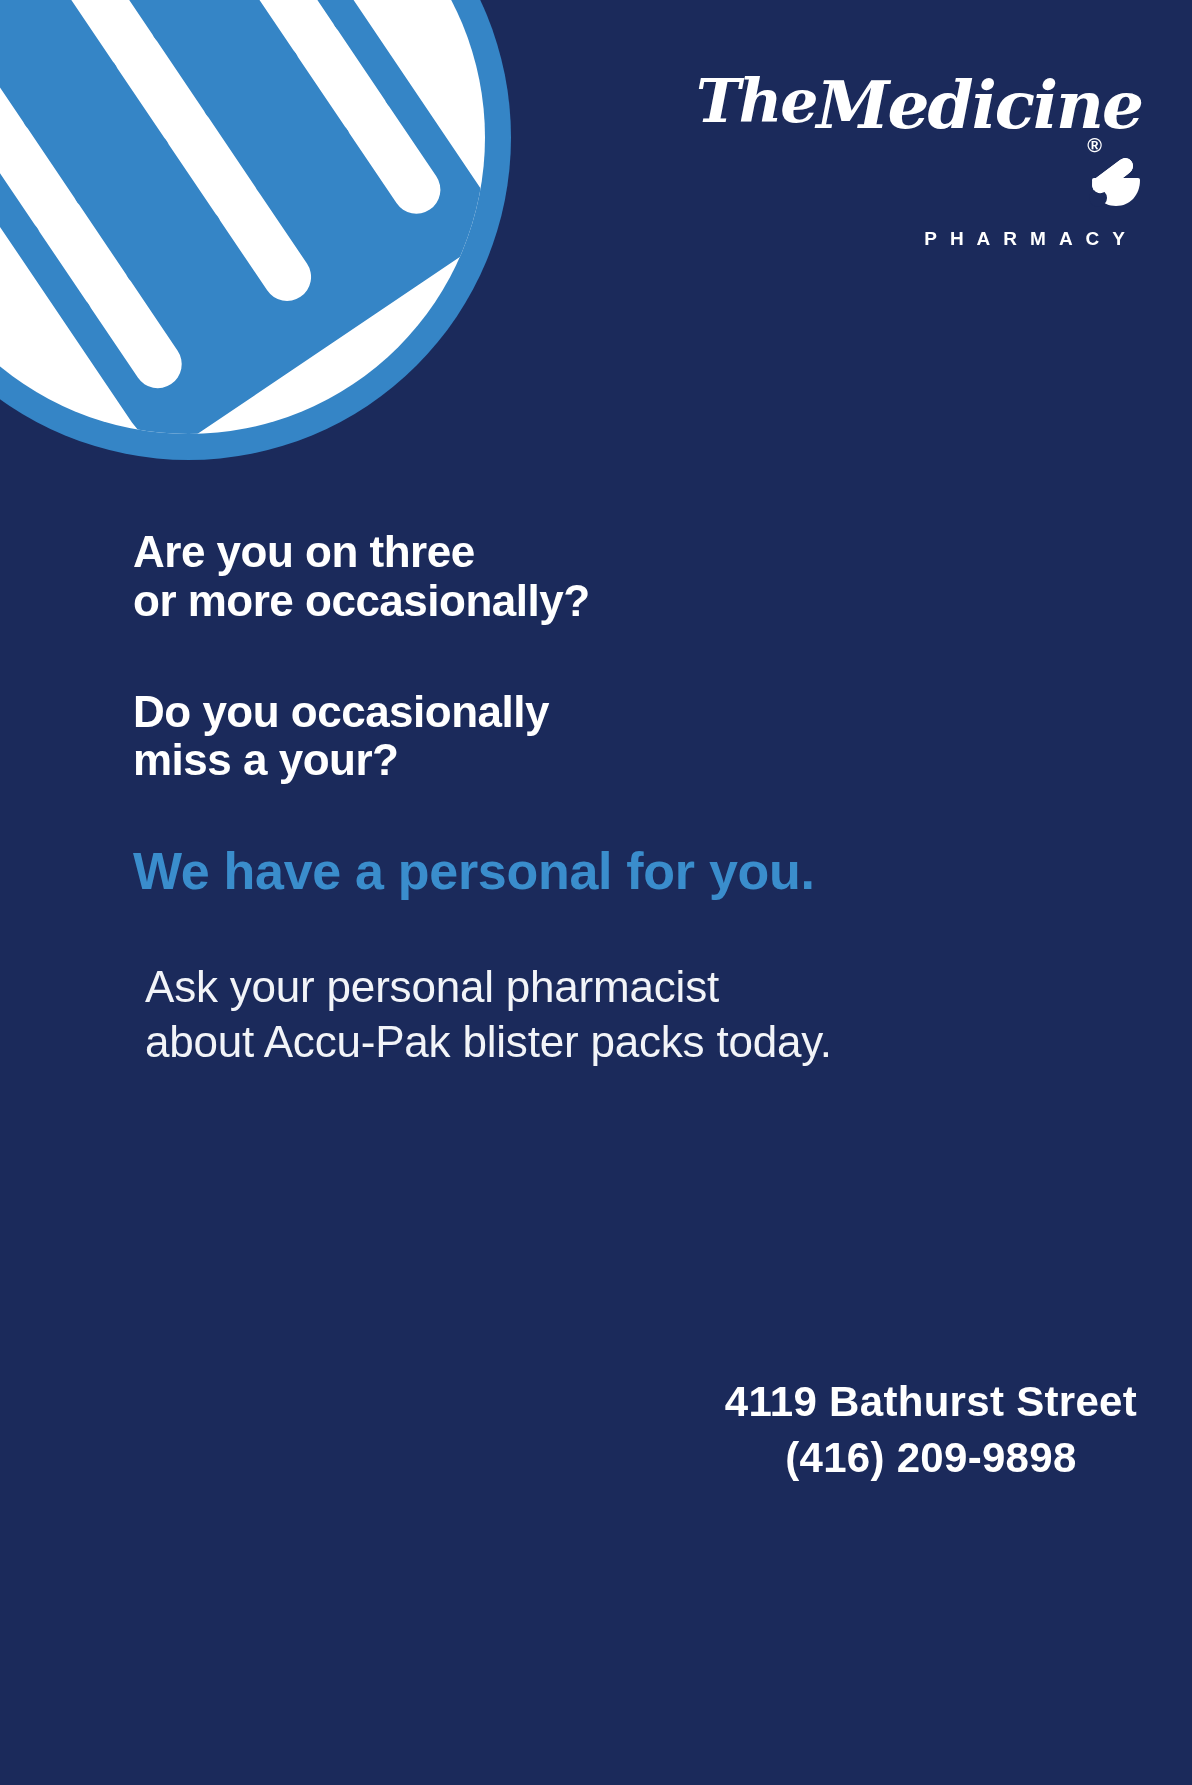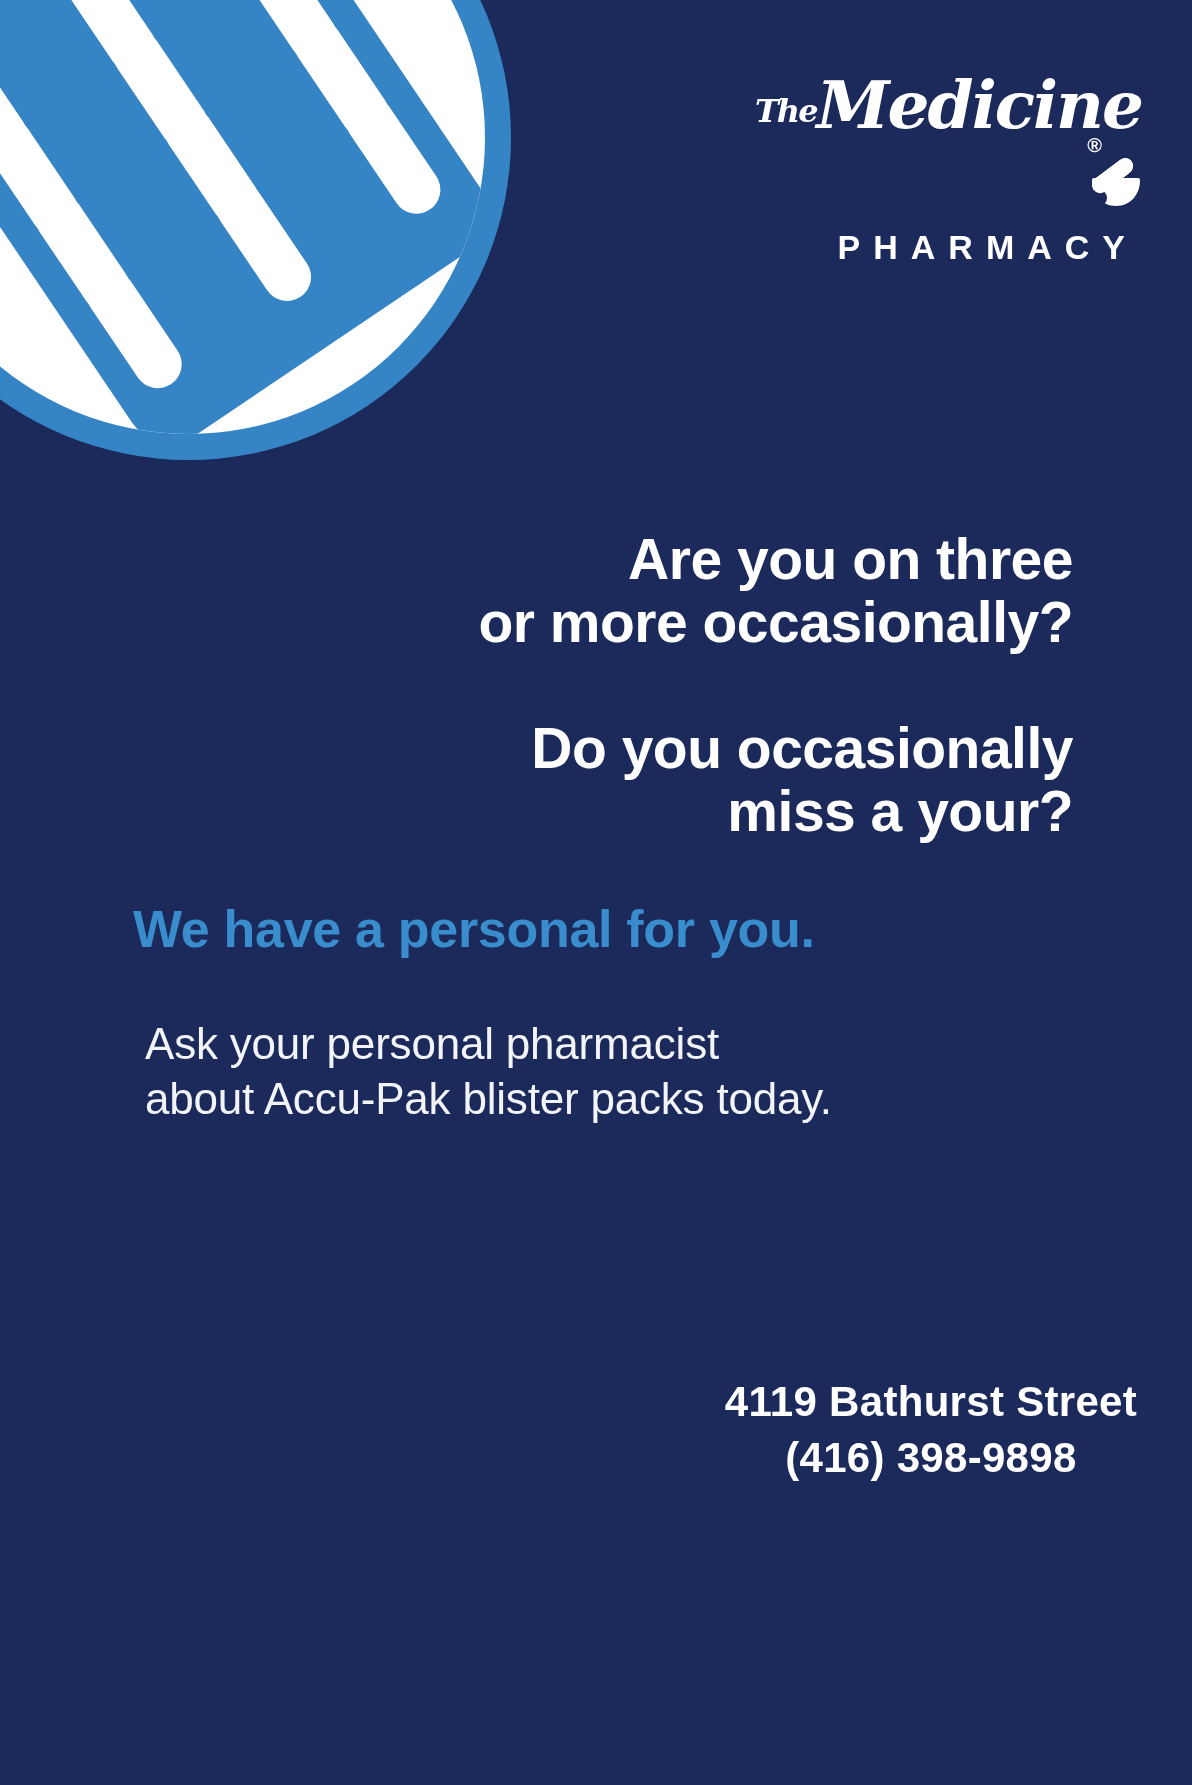--- a/index.html
+++ b/index.html
@@ -82,21 +82,21 @@
     top: 0;
     font-family: "DejaVu Serif", serif;
     font-style: italic;
     font-weight: 700;
     font-size: 66px;
     letter-spacing: -2px;
     line-height: 1;
     white-space: nowrap;
   }
   .logo-the {
-    font-size: 32px;
+    font-size: 60px;
     position: relative;
     top: -6px;
     margin-top: 33px;
   }
   .logo-line2 {
     position: absolute;
     right: 52px;
     top: 66px;
     font-family: "DejaVu Serif", serif;
     font-style: italic;
@@ -119,42 +119,41 @@
     position: absolute;
     right: 0;
     top: 86px;
     width: 58px;
     height: 52px;
   }
   .logo-pharmacy {
     margin-top: -4px;
     font-family: "Liberation Sans", sans-serif;
     font-weight: 700;
-    font-size: 34px;
+    font-size: 19px;
     letter-spacing: 13px;
     padding-right: 4px;
     white-space: nowrap;
   }
 
   
   .content {
     position: absolute;
     left: 133px;
     top: 528px;
     width: 940px;
   }
   .headline {
     color: #ffffff;
     font-family: "Liberation Sans", sans-serif;
     font-weight: 700;
-    font-size: 57px;
+    font-size: 44px;
     line-height: 1.11;
     letter-spacing: -0.5px;
     margin: 0 0 62px 0;
-    text-align: right;
   }
   .headline.second { margin-bottom: 58px; }
   .solution {
     color: #3a8dcc;
     font-family: "Liberation Sans", sans-serif;
     font-weight: 700;
     font-size: 52px;
     line-height: 1.1;
     letter-spacing: -0.3px;
     margin: 0 0 58px 0;
@@ -236,16 +235,16 @@
     </div>
     <div class="solution">We have a personal for you.</div>
     <div class="body-copy">
       <div>Ask your personal pharmacist</div>
       <div>about Accu-Pak blister packs today.</div>
     </div>
   </div>
 
   <div class="address">
     <div>4119 Bathurst Street</div>
-    <div>(416) 398-9898</div>
+    <div>(416) 209-9898</div>
   </div>
 
 </div>
 
 </body></html>

